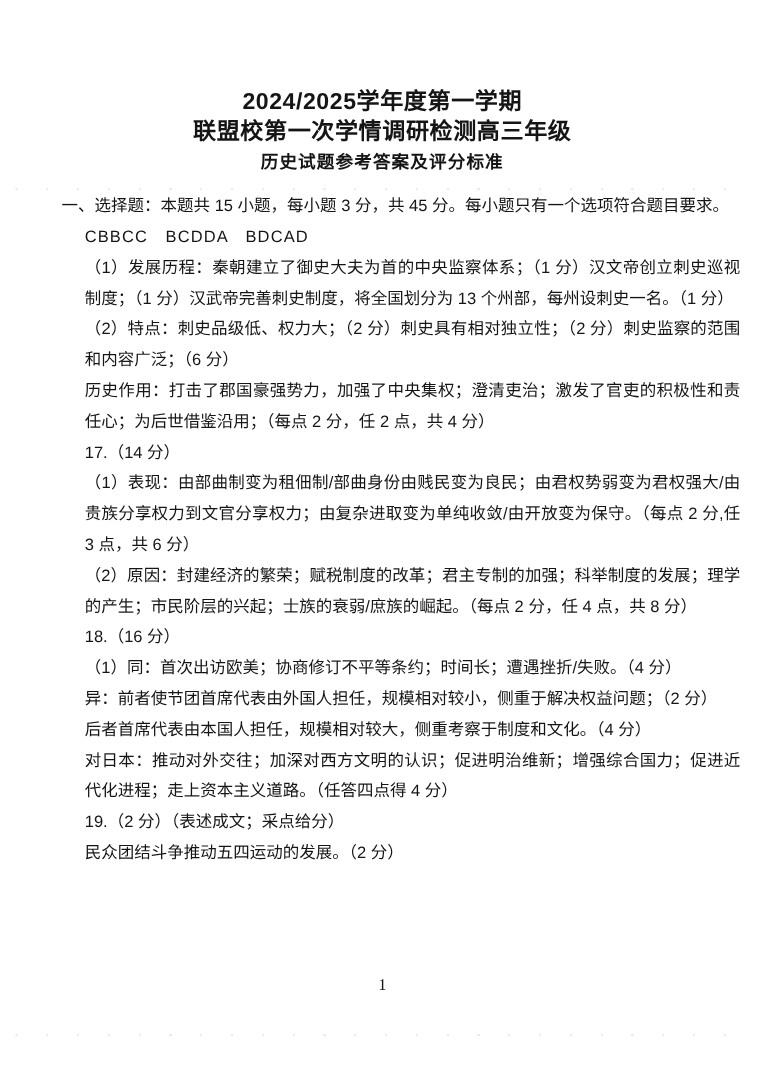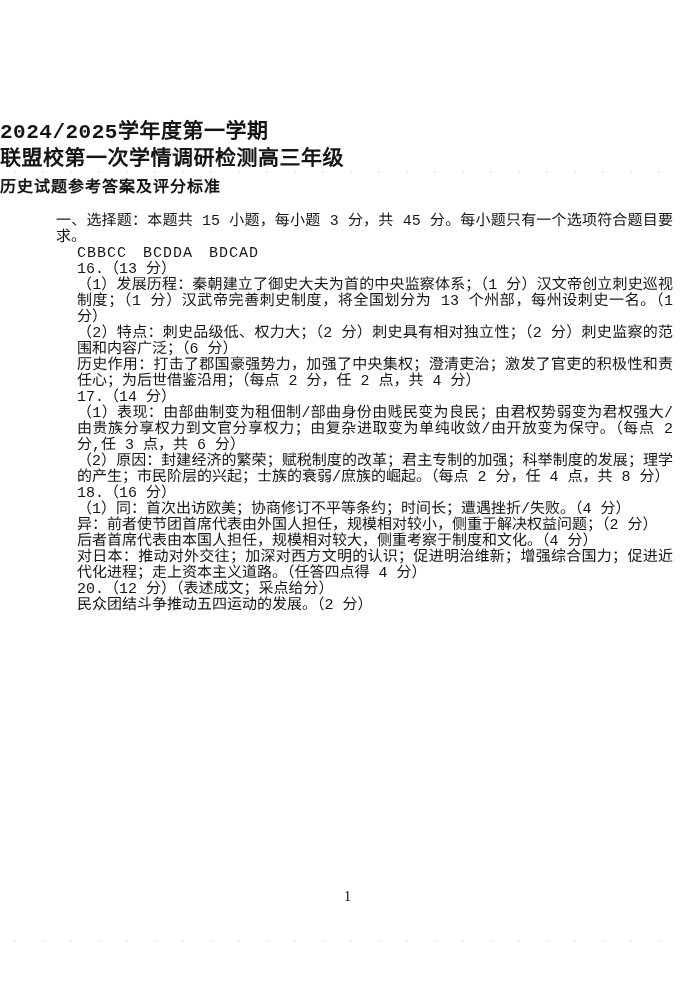--- a/index.html
+++ b/index.html
@@ -8,44 +8,44 @@
     position: relative;
     width: 695px;
     height: 982px;
     margin: 0 auto;
     background: #ffffff;
     color: #151515;
     overflow: hidden;
   }
   
   .title-block {
-    padding-top: 119px;
-    text-align: left;
-    font-family: Liberation Mono, monospace;
+    padding-top: 79px;
+    text-align: center;
+    font-family: Liberation Sans, sans-serif;
   }
   .title-line { white-space: nowrap; }
   .t1, .t2 {
     font-size: 21px;
     line-height: 27px;
     font-weight: 600;
     letter-spacing: 0.5px;
   }
   .t3 {
     font-size: 16px;
     line-height: 31px;
     font-weight: 800;
     letter-spacing: 1px;
   }
   
   .content {
     margin-top: 10px;
     padding: 0 22px 0 56px;
-    font-family: Liberation Mono, monospace;
+    font-family: Liberation Sans, sans-serif;
     font-size: 15px;
-    line-height: 16px;
+    line-height: 28px;
     text-align: justify;
   }
   .content p { margin: 0; }
   .content p.ind { padding-left: 21px; }
   .content p.ans { letter-spacing: 1px; }
   
   .page-number {
     position: absolute;
     left: 0;
     right: 0;
@@ -79,31 +79,30 @@
 
   <header class="title-block">
     <div class="title-line t1">2024/2025学年度第一学期</div>
     <div class="title-line t2">联盟校第一次学情调研检测高三年级</div>
     <div class="title-line t3">历史试题参考答案及评分标准</div>
   </header>
 
   <main class="content">
     <p class="sec">一、选择题：本题共 15 小题，每小题 3 分，共 45 分。每小题只有一个选项符合题目要求。</p>
     <p class="ind ans">CBBCC　BCDDA　BDCAD</p>
-    <p class="ind">16.（13 分）</p>
     <p class="ind">（1）发展历程：秦朝建立了御史大夫为首的中央监察体系；（1 分）汉文帝创立刺史巡视制度；（1 分）汉武帝完善刺史制度，将全国划分为 13 个州部，每州设刺史一名。（1 分）</p>
     <p class="ind">（2）特点：刺史品级低、权力大；（2 分）刺史具有相对独立性；（2 分）刺史监察的范围和内容广泛；（6 分）</p>
     <p class="ind">历史作用：打击了郡国豪强势力，加强了中央集权；澄清吏治；激发了官吏的积极性和责任心；为后世借鉴沿用；（每点 2 分，任 2 点，共 4 分）</p>
     <p class="ind">17.（14 分）</p>
     <p class="ind">（1）表现：由部曲制变为租佃制/部曲身份由贱民变为良民；由君权势弱变为君权强大/由贵族分享权力到文官分享权力；由复杂进取变为单纯收敛/由开放变为保守。（每点 2 分,任 3 点，共 6 分）</p>
     <p class="ind">（2）原因：封建经济的繁荣；赋税制度的改革；君主专制的加强；科举制度的发展；理学的产生；市民阶层的兴起；士族的衰弱/庶族的崛起。（每点 2 分，任 4 点，共 8 分）</p>
     <p class="ind">18.（16 分）</p>
     <p class="ind">（1）同：首次出访欧美；协商修订不平等条约；时间长；遭遇挫折/失败。（4 分）</p>
     <p class="ind">异：前者使节团首席代表由外国人担任，规模相对较小，侧重于解决权益问题；（2 分）</p>
     <p class="ind">后者首席代表由本国人担任，规模相对较大，侧重考察于制度和文化。（4 分）</p>
     <p class="ind">对日本：推动对外交往；加深对西方文明的认识；促进明治维新；增强综合国力；促进近代化进程；走上资本主义道路。（任答四点得 4 分）</p>
-    <p class="ind">20.（12 分）（表述成文；采点给分）</p>
+    <p class="ind">19.（2 分）（表述成文；采点给分）</p>
     <p class="ind">民众团结斗争推动五四运动的发展。（2 分）</p>
   </main>
 
   <footer class="page-number">1</footer>
 
 </div>
 
 </body></html>

